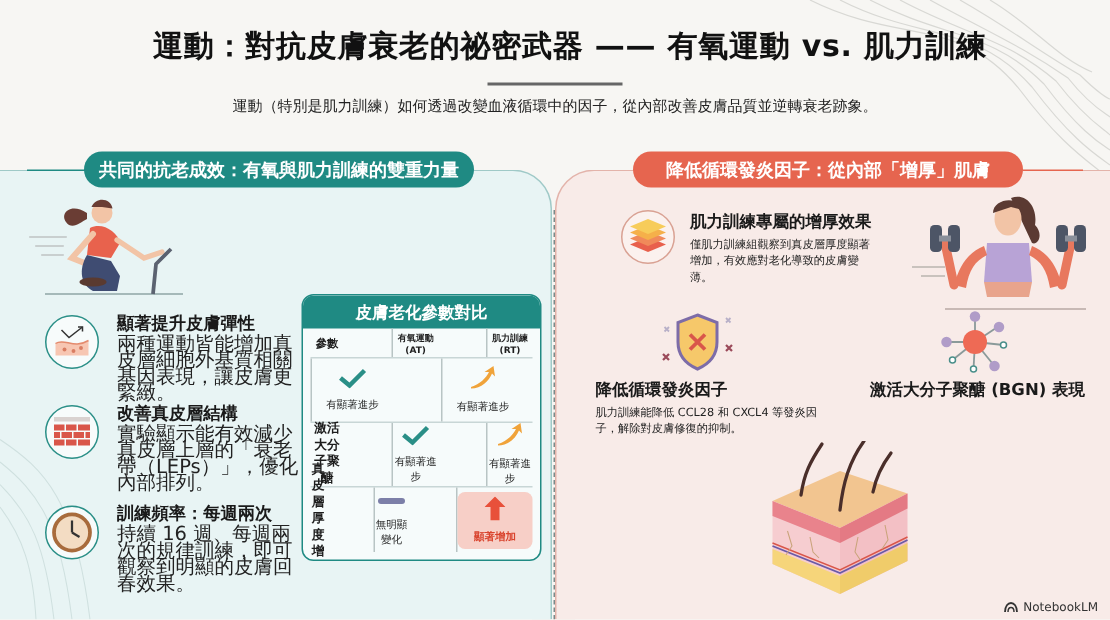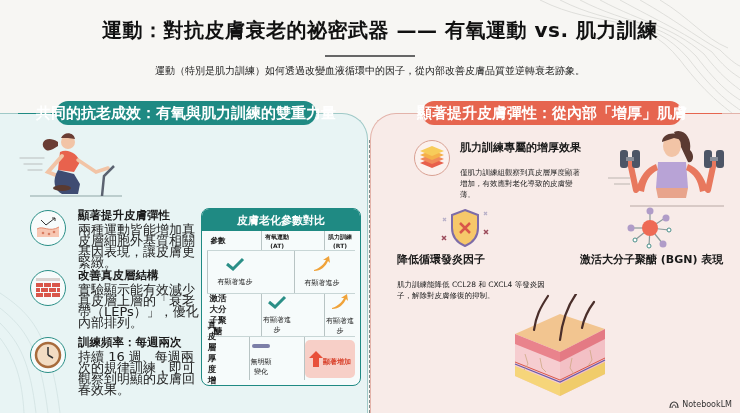--- a/index.html
+++ b/index.html
@@ -37,67 +37,67 @@
       border-top-left-radius: 26px;
       border-top: 1px solid #e3b3aa;
       border-left: 1px solid #e3b3aa;
     }
     .divider-dashed {
       position: absolute; left: 369px; top: 140px; width: 0; height: 273px;
       border-left: 1.5px dashed #7a8a8a;
     }
     .pill {
       position: absolute; top: 101px; height: 24px; border-radius: 12px;
-      color: #fff; font-size: 15px; font-weight: bold;
+      color: #fff; font-size: 12px; font-weight: bold;
       display: flex; align-items: center; justify-content: center;
       padding: 0 16px; white-space: nowrap;
     }
     .pill-left { left: 56px; width: 260px; background: #1f8a83; }
     .pill-right { left: 422px; width: 260px; background: #e6654f; }
     .pill-line { position: absolute; top: 113px; height: 1px; }
 
     
     .feat { position: absolute; left: 30px; width: 170px; display: flex; }
     .feat-icon {
       flex: 0 0 36px; width: 36px; height: 36px; border-radius: 50%;
       border: 1.5px solid #2a8f87; background: #f7fbfb;
       display: flex; align-items: center; justify-content: center;
       margin-right: 12px; margin-top: 2px;
     }
     .feat-title { font-size: 11.5px; font-weight: bold; color: #1a1a1a; line-height: 14px; }
     .feat-text { font-size: 13px; color: #222; line-height: 11px; margin-top: 2px; }
 
     
     .cmp-table {
-      position: absolute; left: 201px; top: 208px; width: 160px; height: 178px;
+      position: absolute; left: 201px; top: 196px; width: 160px; height: 178px;
       background: #f6fbfb; border: 1.5px solid #1f8a83; border-radius: 8px; overflow: hidden;
     }
     .cmp-head {
       height: 22px; background: #1f8a83; color: #fff;
       font-size: 11px; font-weight: bold; display: flex; align-items: center; justify-content: center;
     }
     .cmp-row { display: flex; border-bottom: 1px solid #c8d6d6; margin: 0 5px; gap: 32px; }
     .cmp-row:last-child { border-bottom: none; }
     .cmp-cell { display: flex; flex-direction: column; align-items: center; justify-content: center; text-align: center; }
     .c1 { width: 40px; font-size: 8.5px; font-weight: bold; line-height: 11px; }
     .c2, .c3 { width: 55px; font-size: 6.5px; border-left: 1px solid #b8c4c4; }
     .cmp-hdr-row { height: 20px; }
     .cmp-hdr-row .c1 { font-size: 7.5px; }
     .cmp-hdr-row .c2, .cmp-hdr-row .c3 { font-size: 6px; font-weight: bold; }
     .cmp-data { height: 43px; }
     .val { font-size: 7px; margin-top: 6px; }
     .val-hl {
       background: #f7cfc7; border-radius: 5px; width: 50px; height: 38px;
-      display: flex; flex-direction: row; align-items: center; justify-content: center;
+      display: flex; flex-direction: column; align-items: center; justify-content: center;
       color: #d9432d; font-weight: bold;
     }
 
     
     .rfeat-title { font-size: 11px; font-weight: bold; color: #1a1a1a; }
-    .rfeat-text { font-size: 7.5px; color: #222; line-height: 11px; margin-top: 12px; }
+    .rfeat-text { font-size: 7.5px; color: #222; line-height: 11px; margin-top: 2px; }
     .watermark { position: absolute; right: 8px; bottom: 4px; font-size: 8px; color: #333; display: flex; align-items: flex-end; gap: 3px; }
   </style>
 </head>
 <body>
 
 <svg class="bg-waves" viewBox="0 0 260 140">
   <g fill="none" stroke="#d8d8d4" stroke-width="0.8">
     <path d="M60,0 C120,30 160,10 200,60 C230,100 250,110 260,120"></path>
     <path d="M80,0 C135,28 170,15 208,58 C236,95 252,104 260,110"></path>
     <path d="M100,0 C150,26 180,20 216,56 C240,88 254,96 260,100"></path>
@@ -124,21 +124,21 @@
     <path d="M0,50 C20,70 30,90 36,140"></path>
     <path d="M0,65 C15,85 22,105 24,140"></path>
   </g>
 </svg>
 
 <div class="divider-dashed"></div>
 
 <div class="pill-line" style="left:18px;width:40px;background:#1f8a83;"></div>
 <div class="pill-line" style="left:682px;width:40px;background:#e6654f;"></div>
 <div class="pill pill-left">共同的抗老成效：有氧與肌力訓練的雙重力量</div>
-<div class="pill pill-right">顯著提升皮膚彈性：從內部「增厚」肌膚</div>
+<div class="pill pill-right">降低循環發炎因子：從內部「增厚」肌膚</div>
 
 <svg style="position:absolute;left:18px;top:128px;width:110px;height:72px;" viewBox="0 0 110 72">
   <g stroke="#c9cfcf" stroke-width="1.4" stroke-linecap="round">
     <line x1="2" y1="30" x2="26" y2="30"></line>
       <line x1="6" y1="36" x2="24" y2="36"></line>
       <line x1="10" y1="42" x2="24" y2="42"></line>
   </g>
   <line x1="12" y1="68" x2="104" y2="68" stroke="#8fa6a6" stroke-width="1"></line>
   <path d="M40,14 C28,6 20,16 28,22 C32,24 36,20 40,18" fill="#6a3d34"></path>
   <circle cx="50" cy="14" r="7" fill="#f2c4a6"></circle>

